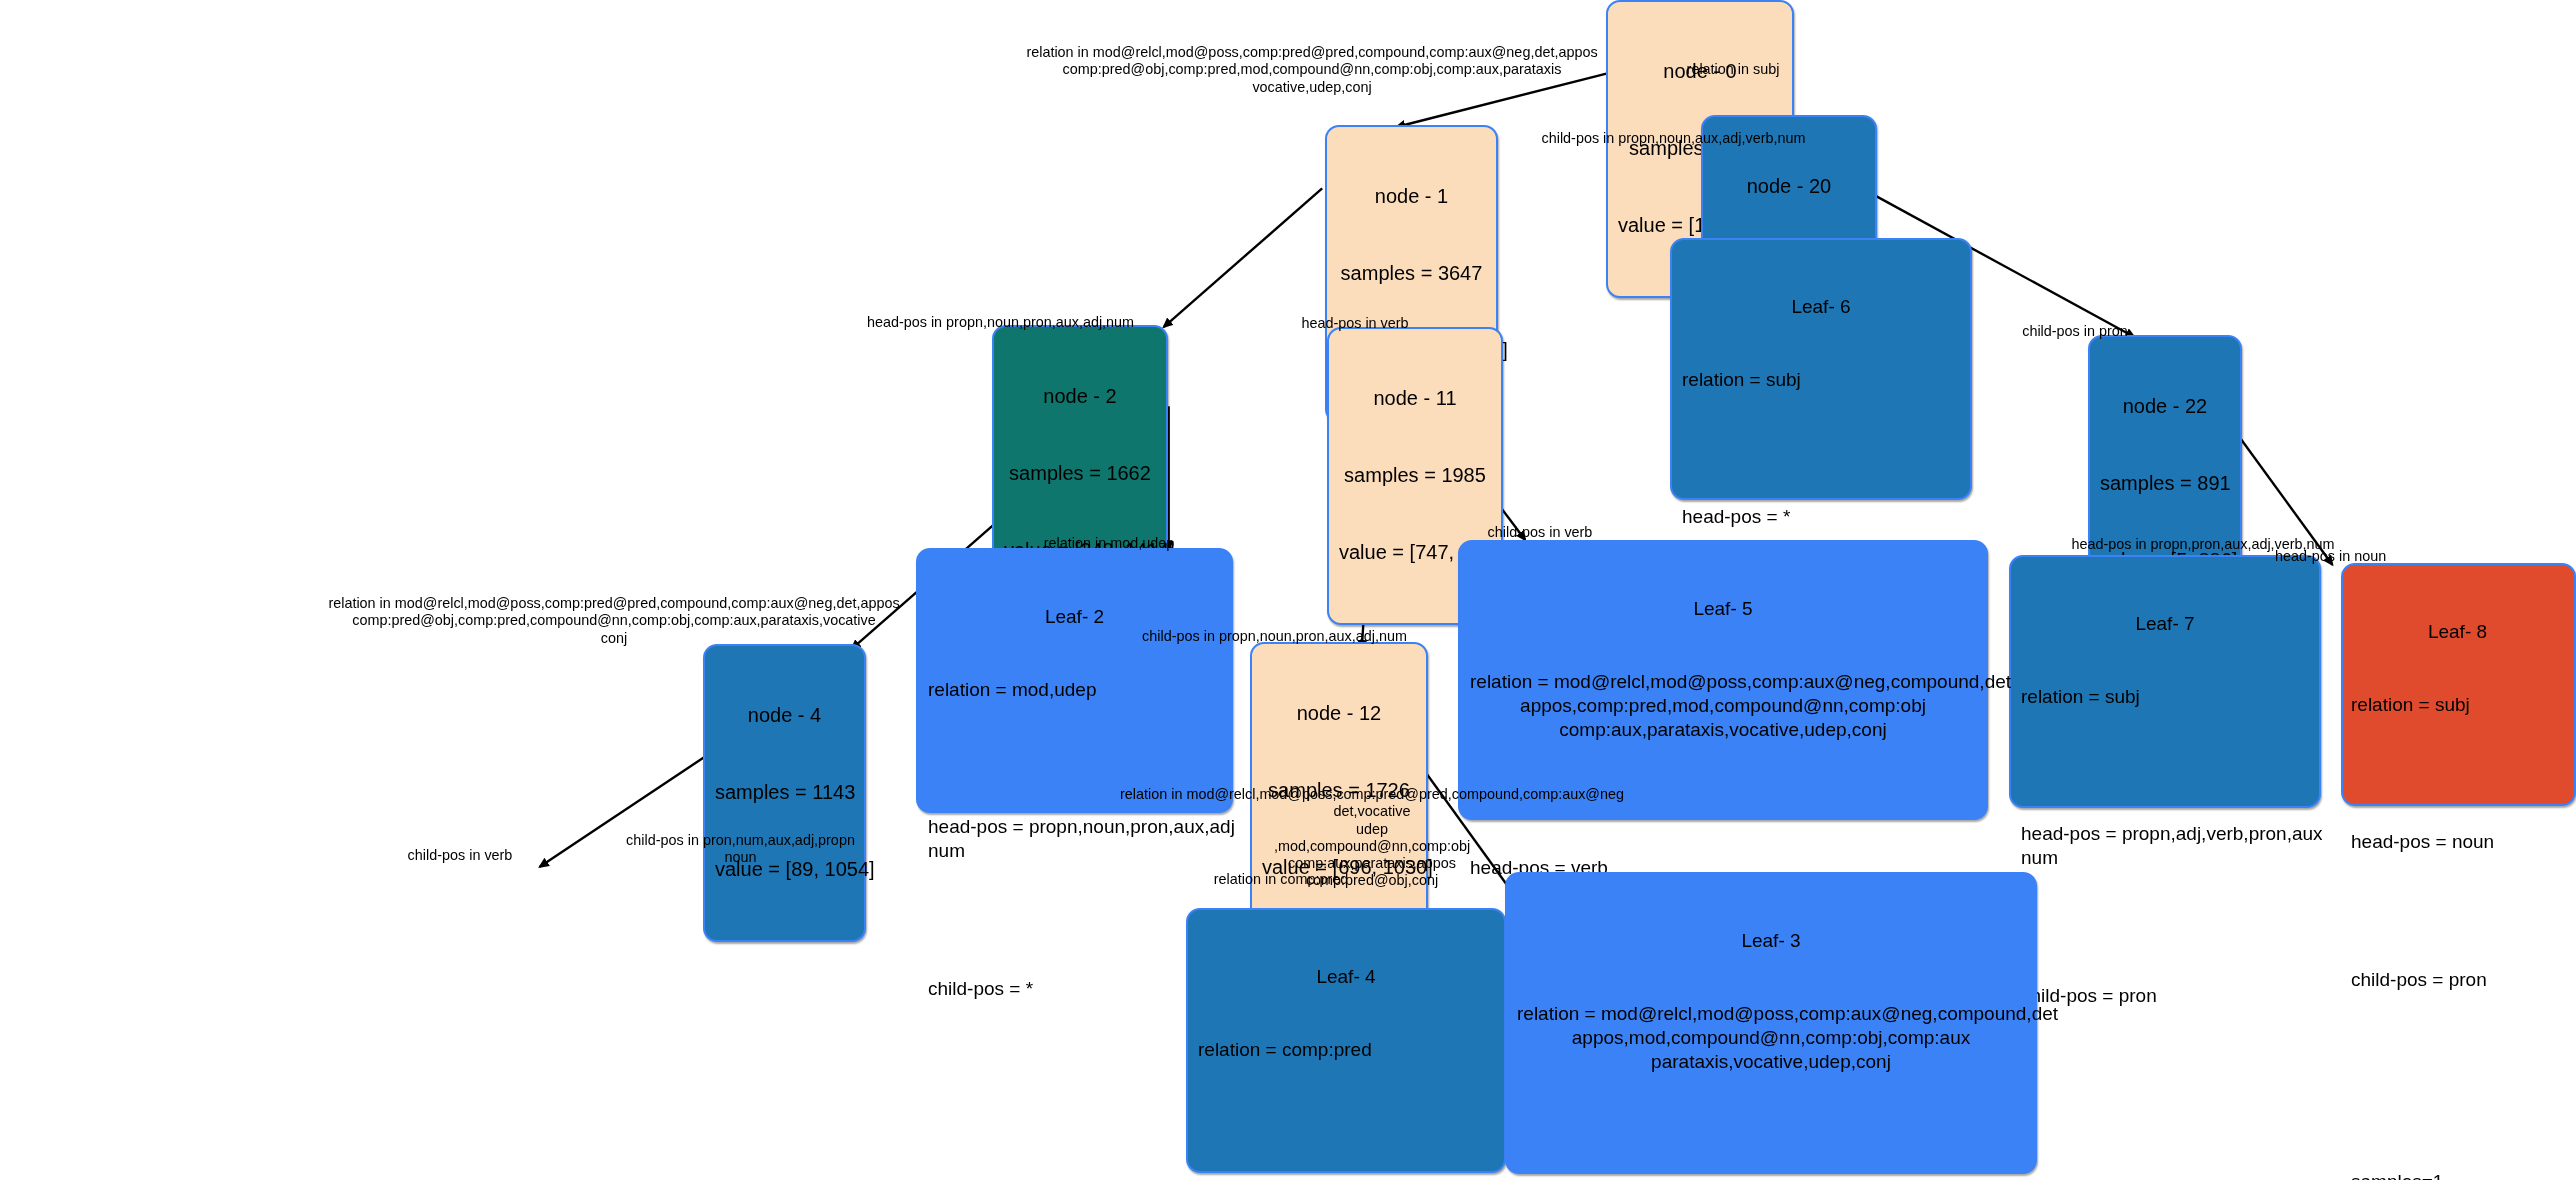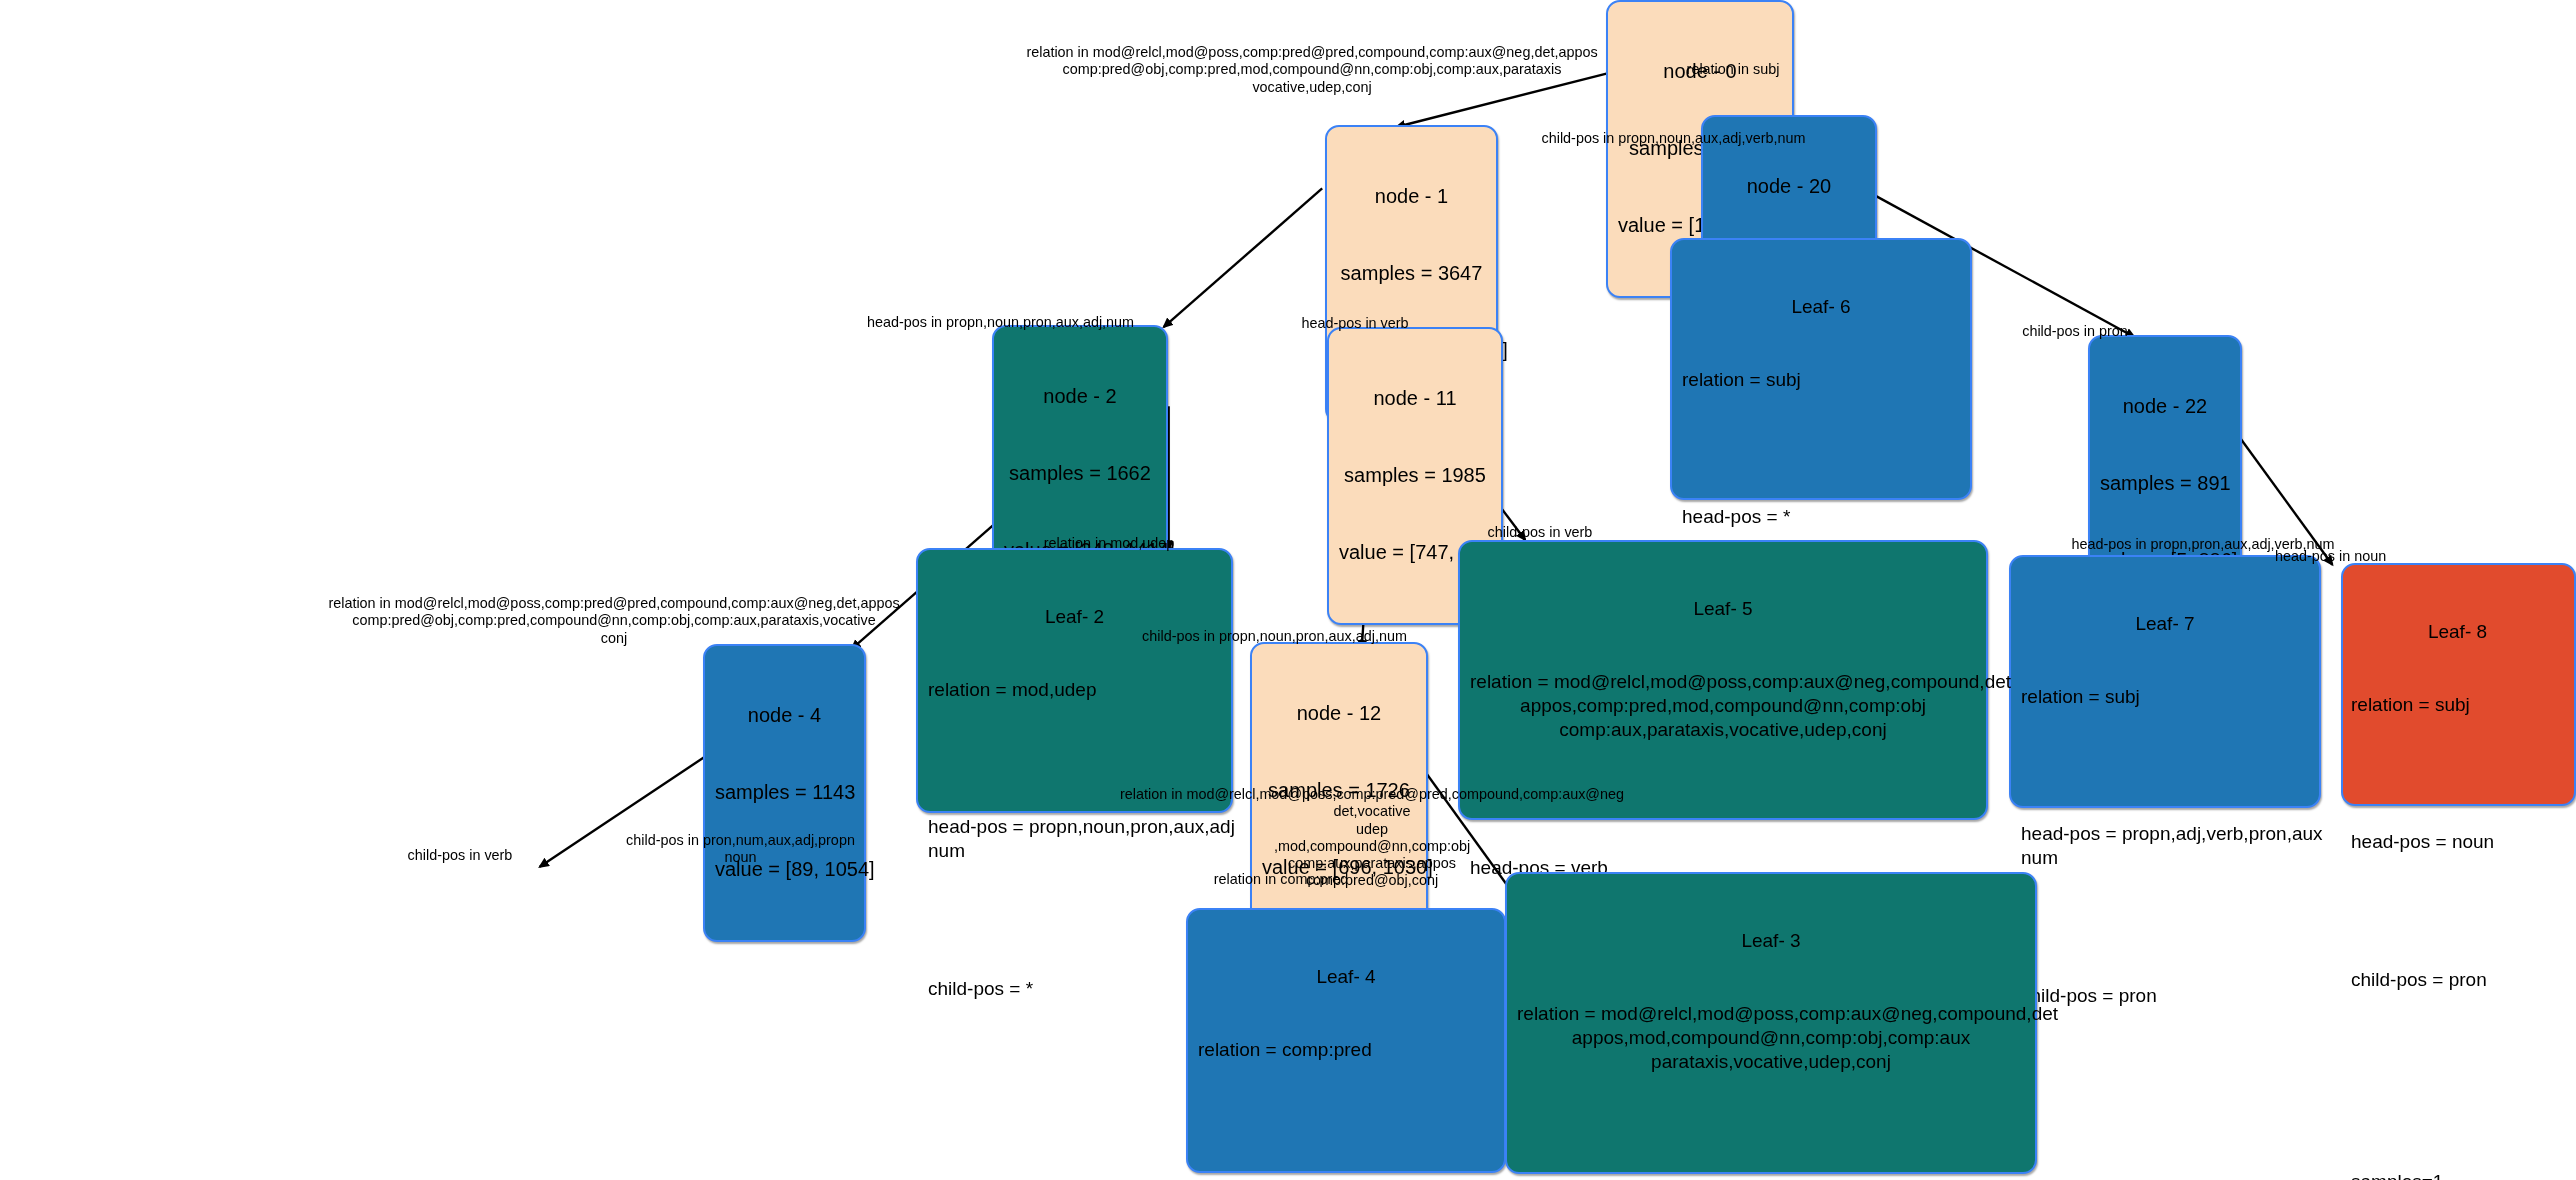--- a/index.html
+++ b/index.html
@@ -30,21 +30,21 @@
     line-height:1.28;
     white-space:pre;
     box-shadow:1px 2px 2px rgba(0,0,0,.35);
   }
   .node .ttl{
     display:block;
     text-align:center;
   }
   .node .blk{display:block;}
   .fill-orange{background:#fbdcbb;}
-  .fill-orange-lt{background:#0f766e;}
+  .fill-orange-lt{background:#3b82f6;}
   .fill-blue{background:#1f76b4;}
   .fill-blue-lt{background:#0f766e;}
   .fill-red{background:#e14b2d;padding-left:8px;}
   .internal{
     text-align:center;
     font-size:20px;
   }
   .leaf{
     font-size:19px;
   }

